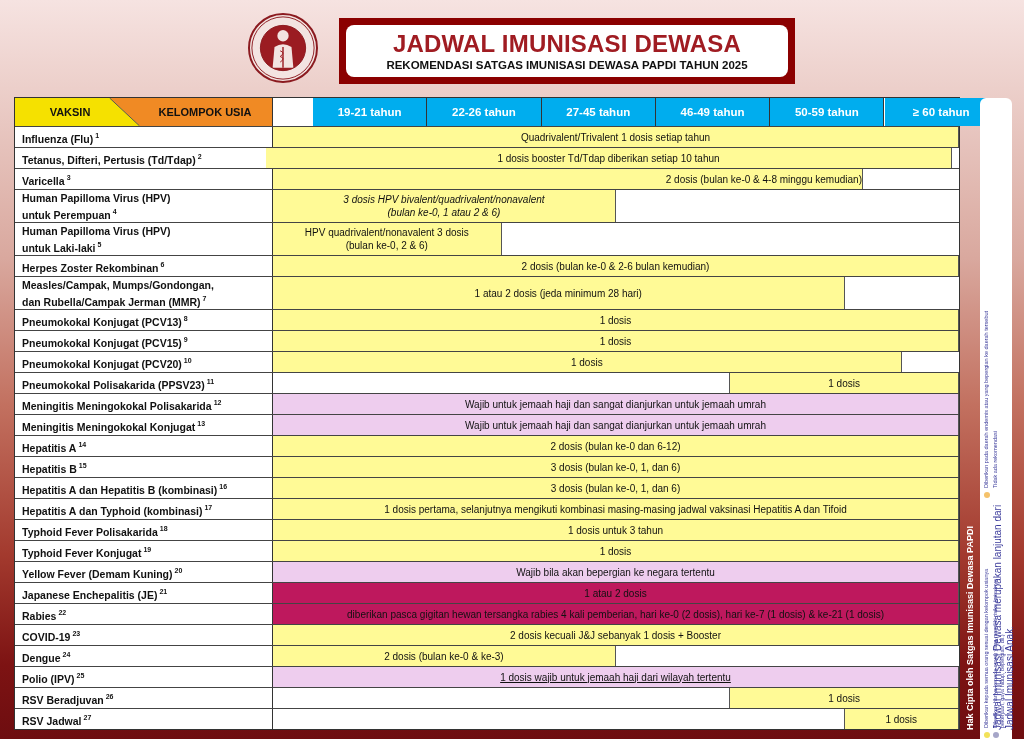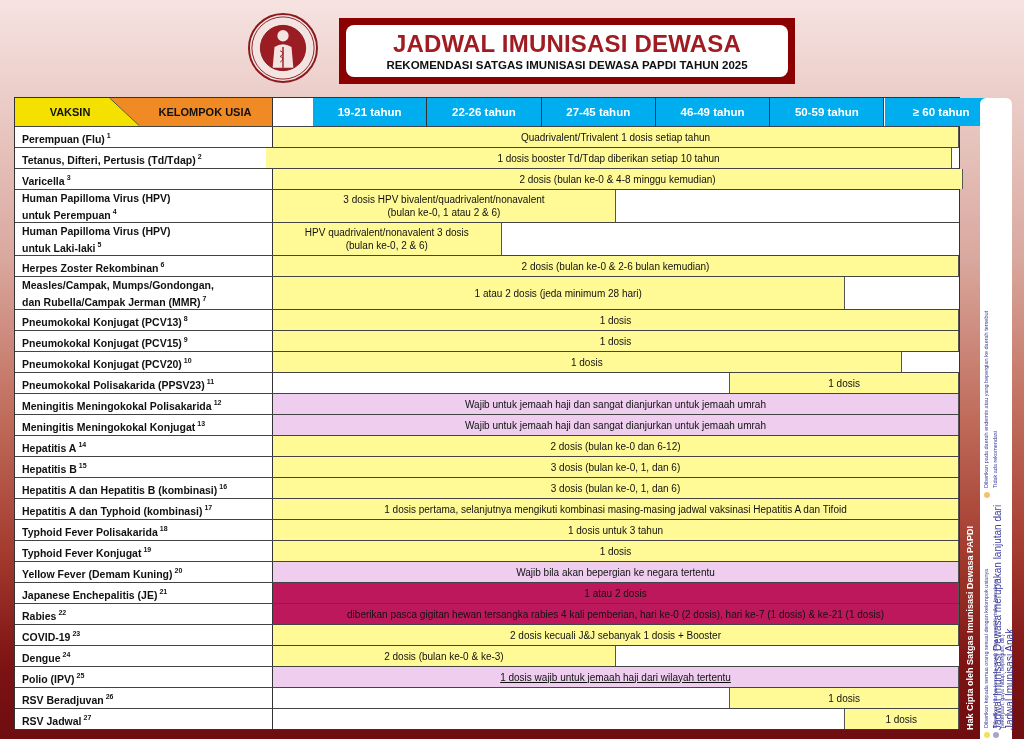--- a/index.html
+++ b/index.html
@@ -100,21 +100,21 @@
       <div class="hdr-age" style="left: 258px; width: 114.3px;">19-21 tahun</div>
       <div class="hdr-age" style="left: 372.3px; width: 114.3px;">22-26 tahun</div>
       <div class="hdr-age" style="left: 486.6px; width: 114.3px;">27-45 tahun</div>
       <div class="hdr-age" style="left: 600.9px; width: 114.3px;">46-49 tahun</div>
       <div class="hdr-age" style="left: 715.2px; width: 114.3px;">50-59 tahun</div>
       <div class="hdr-age" style="left: 829.5px; width: 114.5px;">≥ 60 tahun</div>
     </div>
   <div id="rows">
       <div class="row" style="top: 28px; height: 21px;">
         <div class="vlabel">
-          <div><span>Perempuan (Flu)</span><sup>1</sup></div>
+          <div><span>Influenza (Flu)</span><sup>1</sup></div>
         </div>
         <div class="cell c-yellow" style="left: 258px; width: 686px;">
           <div>
             <div>Quadrivalent/Trivalent 1 dosis setiap tahun</div>
           </div>
         </div>
       </div>
       <div class="row" style="top: 49px; height: 21px;">
         <div class="vlabel">
           <div><span>Tetanus, Difteri, Pertusis (Td/Tdap)</span><sup>2</sup></div>
@@ -122,32 +122,32 @@
         <div class="cell c-yellow" style="left: 251px; width: 686px;">
           <div>
             <div>1 dosis booster Td/Tdap diberikan setiap 10 tahun</div>
           </div>
         </div>
       </div>
       <div class="row" style="top: 70px; height: 21px;">
         <div class="vlabel">
           <div><span>Varicella</span><sup>3</sup></div>
         </div>
-        <div class="cell c-yellow" style="left: 258px; width: 690px;">
+        <div class="cell c-yellow" style="left: 258px; width: 590px; justify-content: flex-end;">
           <div>
             <div>2 dosis (bulan ke-0 &amp; 4-8 minggu kemudian)</div>
           </div>
         </div>
       </div>
       <div class="row" style="top: 91px; height: 33px;">
         <div class="vlabel">
           <div><span>Human Papilloma Virus (HPV)</span></div>
           <div><span>untuk Perempuan</span><sup>4</sup></div>
         </div>
-        <div class="cell c-yellow" style="left: 258px; width: 342.9px;">
+        <div class="cell c-yellow" style="left: 258px; width: 342.9px; font-style: italic;">
           <div>
             <div>3 dosis HPV bivalent/quadrivalent/nonavalent</div>
             <div>(bulan ke-0, 1 atau 2 &amp; 6)</div>
           </div>
         </div>
         <div class="cell c-white" style="left: 600.9px; width: 343.1px; border-right: none;"></div>
       </div>
       <div class="row" style="top: 124px; height: 33px;">
         <div class="vlabel">
           <div><span>Human Papilloma Virus (HPV)</span></div>

